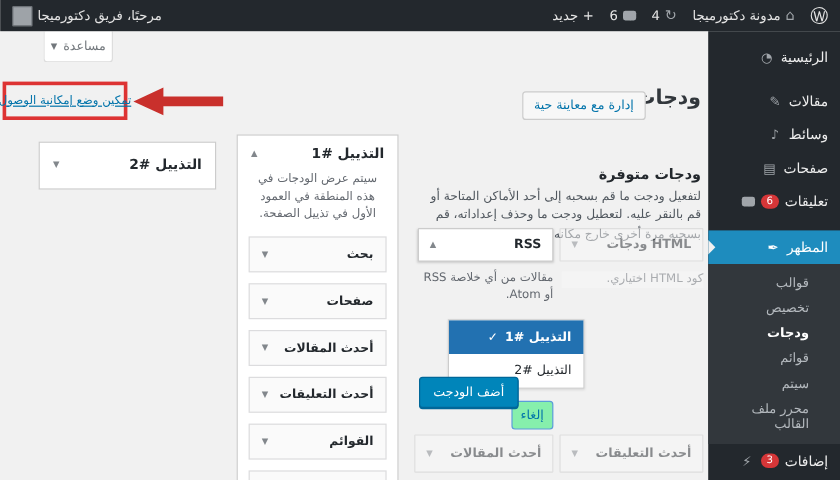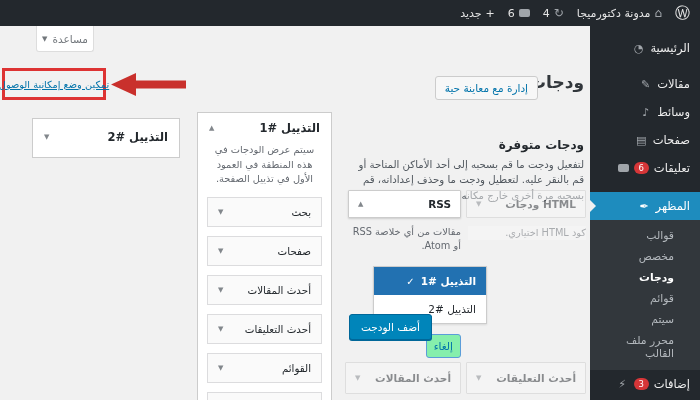--- a/index.html
+++ b/index.html
@@ -68,21 +68,21 @@
            color:#fff;font-size:10.5px;padding:6px 11px;cursor:pointer;font-family:inherit;box-shadow:0 1px 0 #006799;}
   
   .area-box{position:absolute;background:#fff;border:1px solid #ccc;box-sizing:border-box;}
   .area-head{display:flex;align-items:center;justify-content:space-between;padding:8px 11px;cursor:pointer;}
   .area-head .at{font-size:11.5px;font-weight:bold;color:#23282d;}
   .area-head .tog{font-size:7px;color:#82878c;}
   .area-desc{padding:0 11px 8px;font-size:9.8px;color:#646970;line-height:1.5;text-align:center;}
   .rows{padding:2px 9px 9px;}
   .w-row{height:30px;margin-bottom:9px;background:#fafafa;border:1px solid #dcdcde;display:flex;align-items:center;
          justify-content:space-between;padding:0 10px;box-sizing:border-box;cursor:pointer;}
-  .w-row .wt{font-size:10.3px;color:#23282d;font-weight:normal;}
+  .w-row .wt{font-size:10.3px;color:#23282d;font-weight:bold;}
   .w-row .tog{font-size:7px;color:#82878c;}
   .w-row.sliver{height:24px;margin-bottom:0;}
 </style>
 </head>
 <body>
 
 <div class="stage">
 
   <div class="topbar">
     <div class="tb-group">
@@ -99,20 +99,26 @@
       </span>
       <span class="tb-item">
         <span class="bubble"></span>
         <span>6</span>
       </span>
       <span class="tb-item">
         <span>+</span>
         <span>جديد</span>
       </span>
     </div>
+    <div class="tb-group">
+      <span class="tb-item">
+        <span>مرحبًا، فريق دكتورميجا</span>
+        <span class="avatar"></span>
+      </span>
+    </div>
   </div>
 
   <div class="sidemenu">
     <div class="menu-pad">
       <div class="mi">
         <span class="lbl">الرئيسية</span>
         <span class="ic">◔</span>
       </div>
       <div class="mi gap">
         <span class="lbl">مقالات</span>
@@ -130,21 +136,21 @@
         <span class="lbl">تعليقات</span>
         <span class="badge">6</span>
         <span class="bubble ic-b" style="order:2"></span>
       </div>
       <div class="mi active sep">
         <span class="lbl">المظهر</span>
         <span class="ic">✒</span>
       </div>
       <div class="submenu">
         <div class="smi">قوالب</div>
-        <div class="smi">مخصص</div>
+        <div class="smi">تخصيص</div>
         <div class="smi current">ودجات</div>
         <div class="smi">قوائم</div>
         <div class="smi">سيتم</div>
         <div class="smi">محرر ملف القالب</div>
       </div>
       <div class="mi">
         <span class="lbl">إضافات</span>
         <span class="badge">3</span>
         <span class="ic">⚡</span>
       </div>

